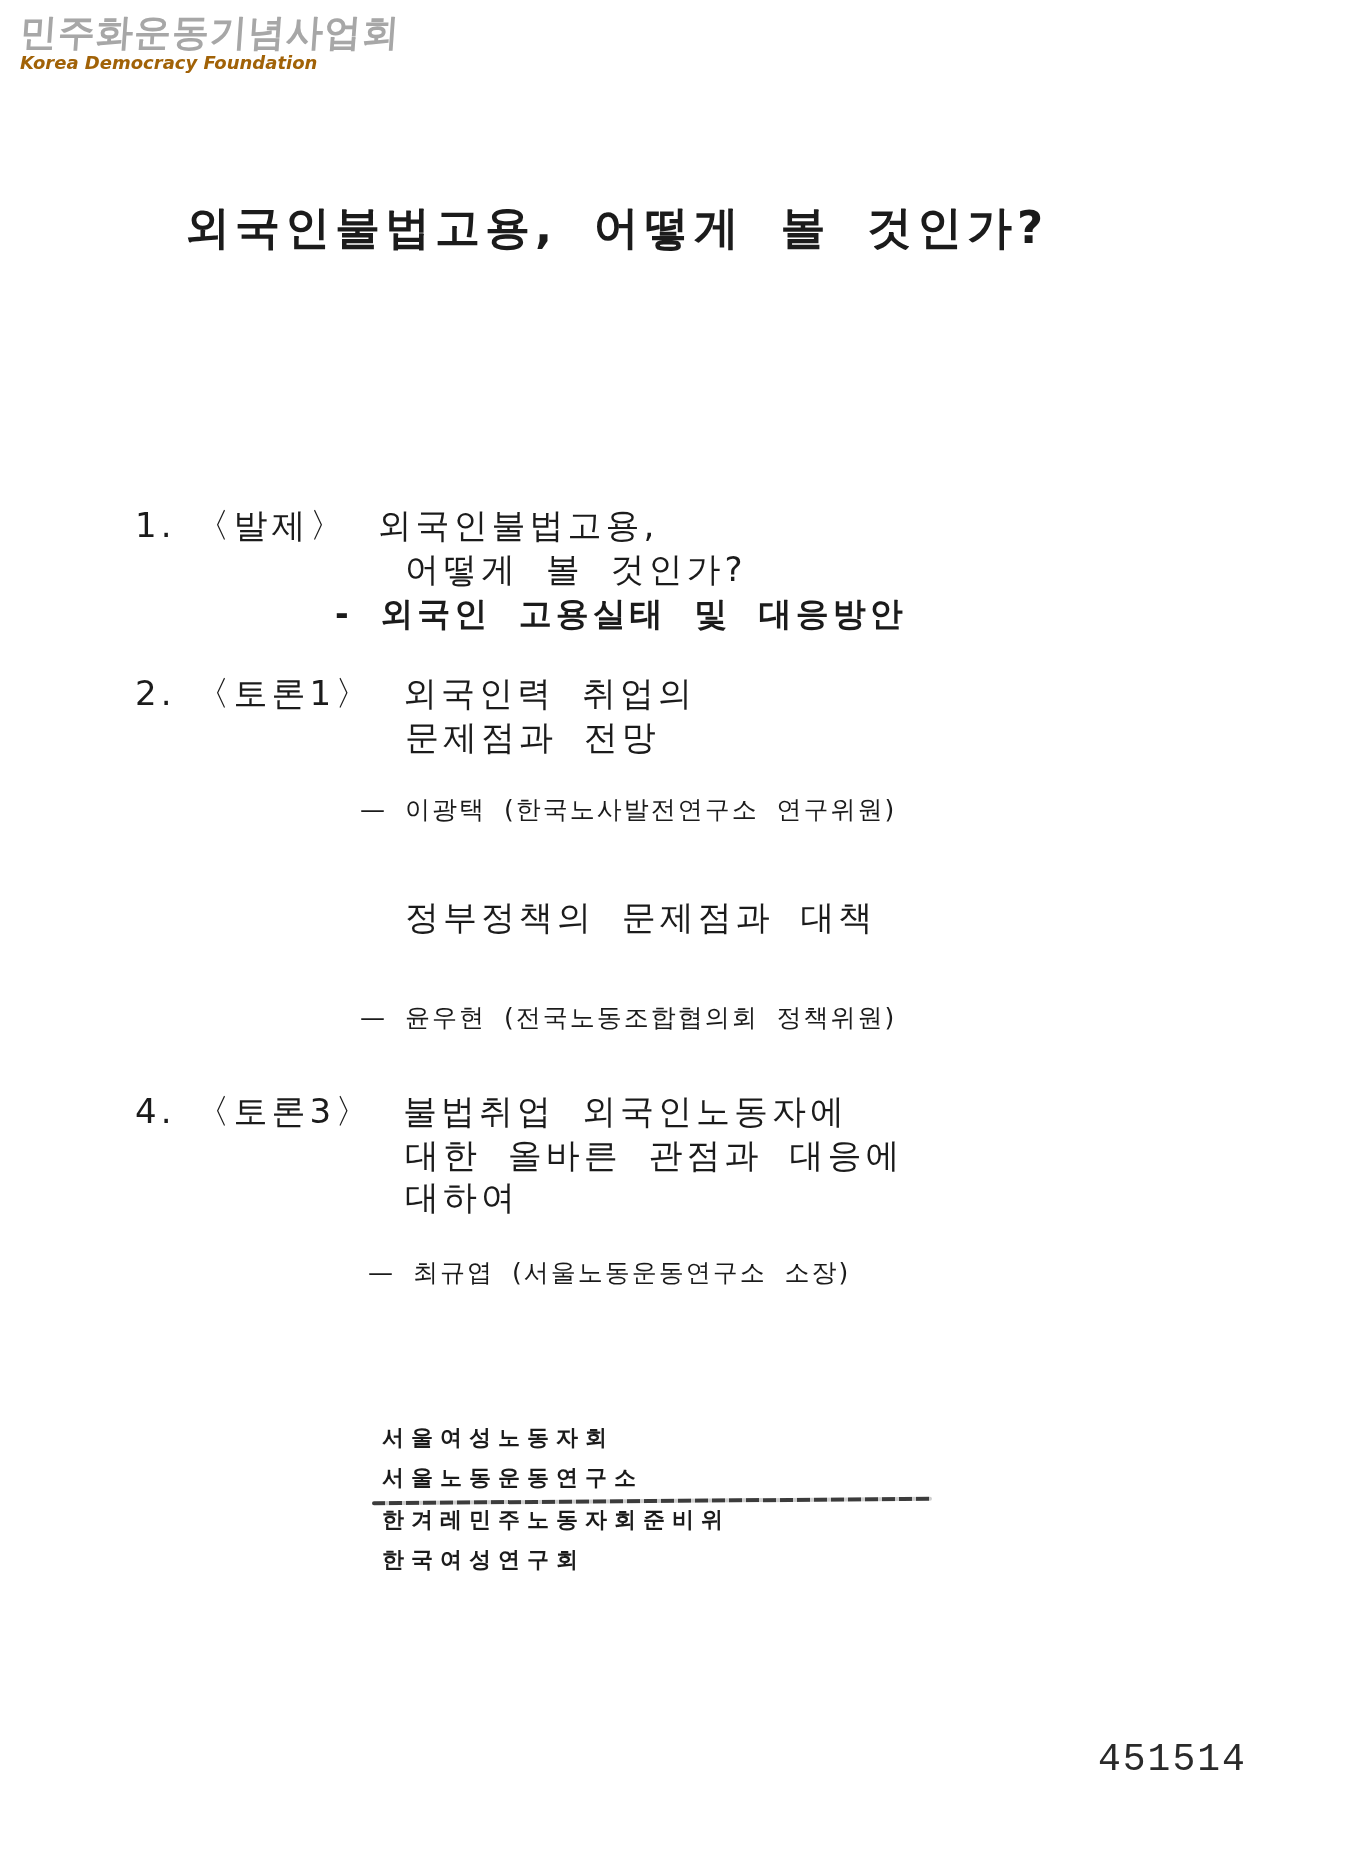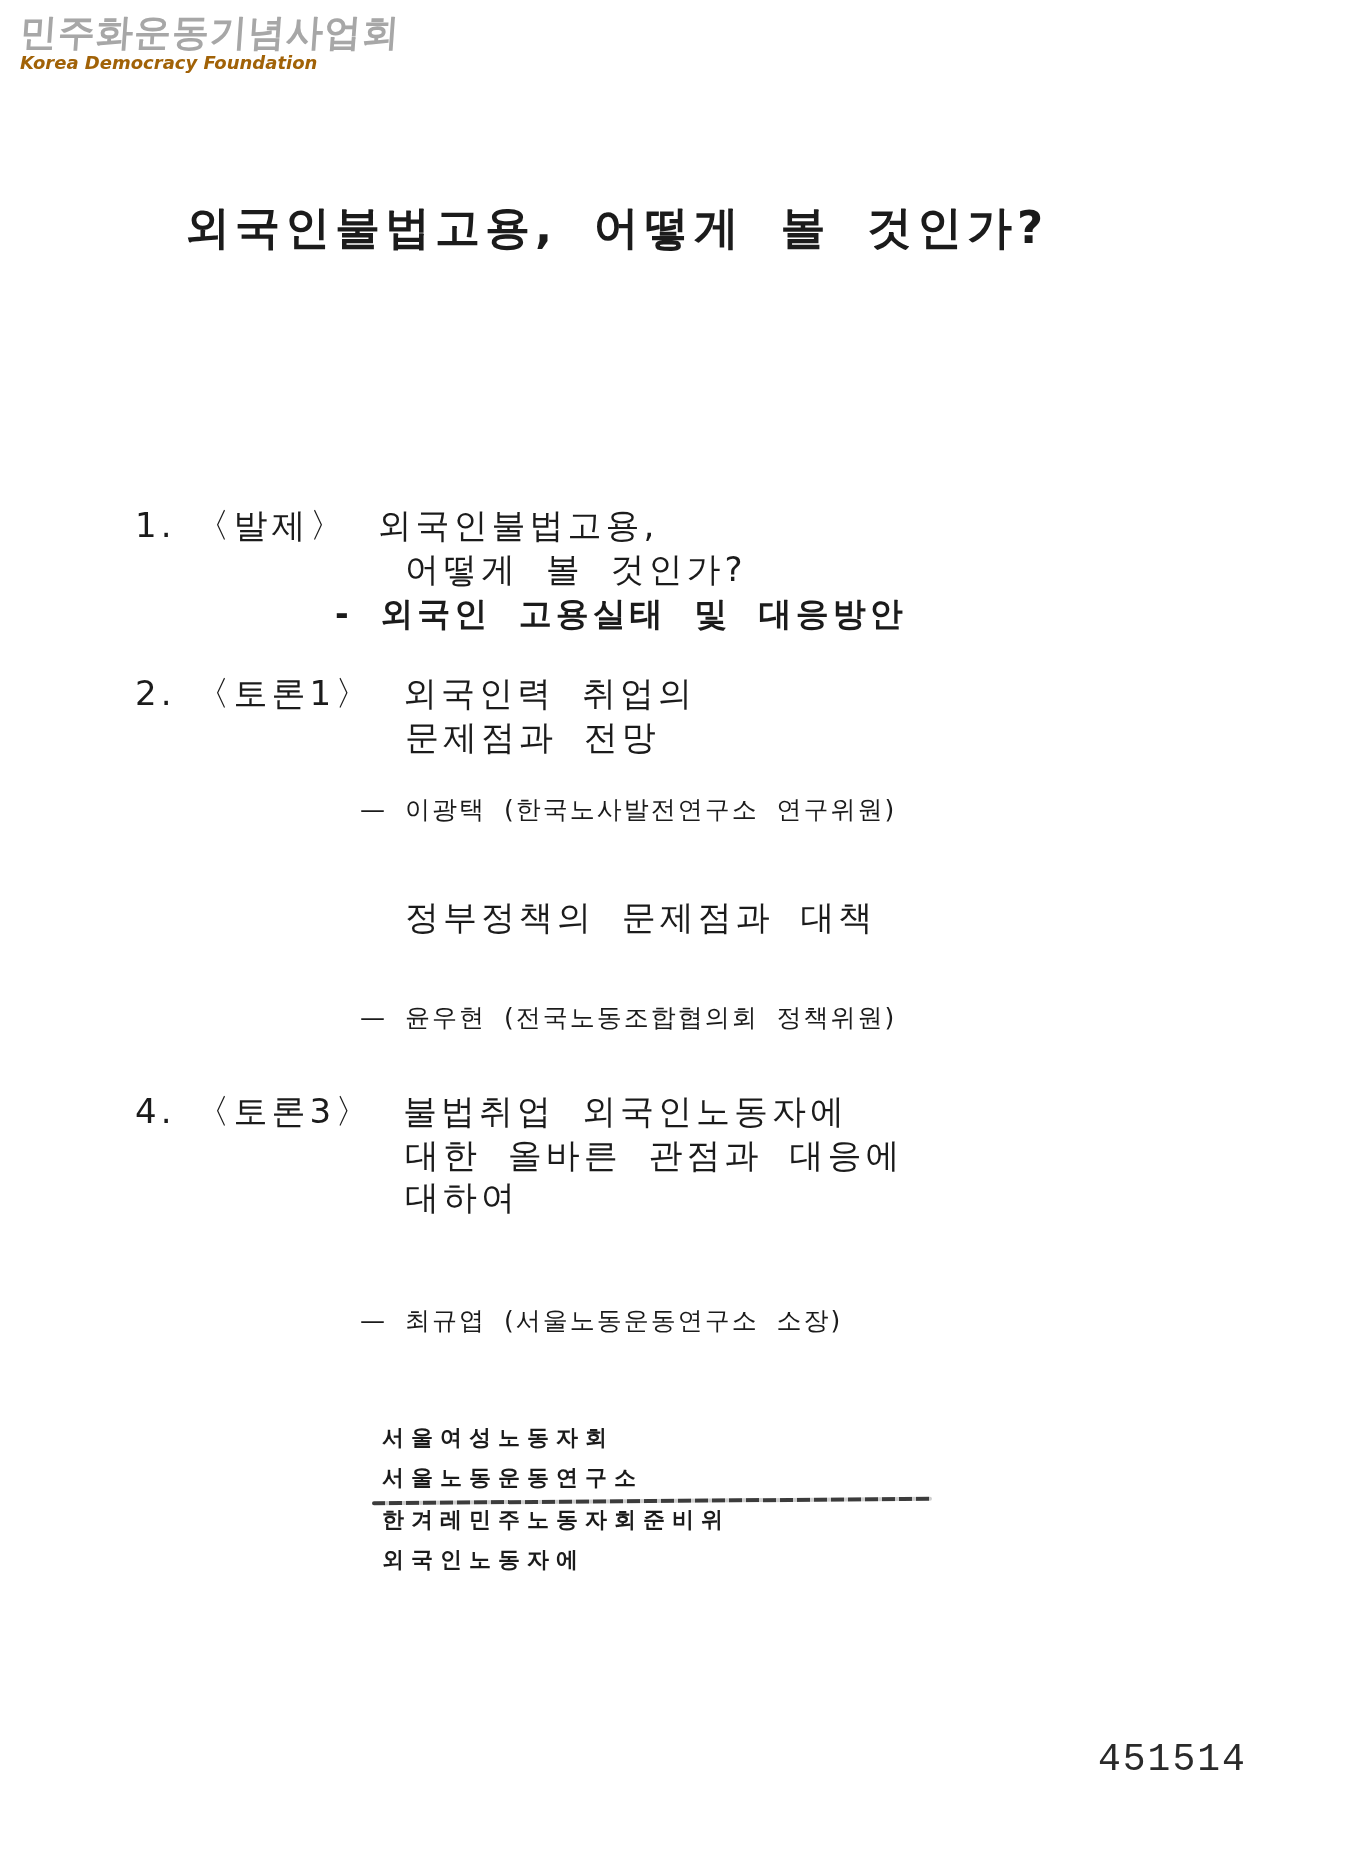--- a/index.html
+++ b/index.html
@@ -97,23 +97,23 @@
   <div class="speaker" style="left:360px;top:793px;">— 이광택 (한국노사발전연구소 연구위원)</div>
 
   <div class="line" style="left:405px;top:895px;">정부정책의 문제점과 대책</div>
   <div class="speaker" style="left:360px;top:1001px;">— 윤우현 (전국노동조합협의회 정책위원)</div>
 
   <div class="line" style="left:135px;top:1089px;">
     <span class="num">4.</span><span class="tag">〈토론3〉</span><span class="txt">불법취업 외국인노동자에</span>
   </div>
   <div class="line" style="left:405px;top:1133px;">대한 올바른 관점과 대응에</div>
   <div class="line" style="left:405px;top:1175px;">대하여</div>
-  <div class="speaker" style="left:360px;top:1256px;margin-top:48px;">— 최규엽 (서울노동운동연구소 소장)</div>
+  <div class="speaker" style="left:368px;top:1256px;">— 최규엽 (서울노동운동연구소 소장)</div>
 
   <div class="org-line" style="top:1423px;">서울여성노동자회</div>
   <div class="org-line" style="top:1463px;">서울노동운동연구소</div>
   <div class="org-underline"></div>
   <div class="org-line" style="top:1505px;">한겨레민주노동자회준비위</div>
-  <div class="org-line" style="top:1545px;">외국인노동자에</div>
+  <div class="org-line" style="top:1545px;">한국여성연구회</div>
 
   <div class="archive-num">451514</div>
 
 </div>
 
 </body></html>

